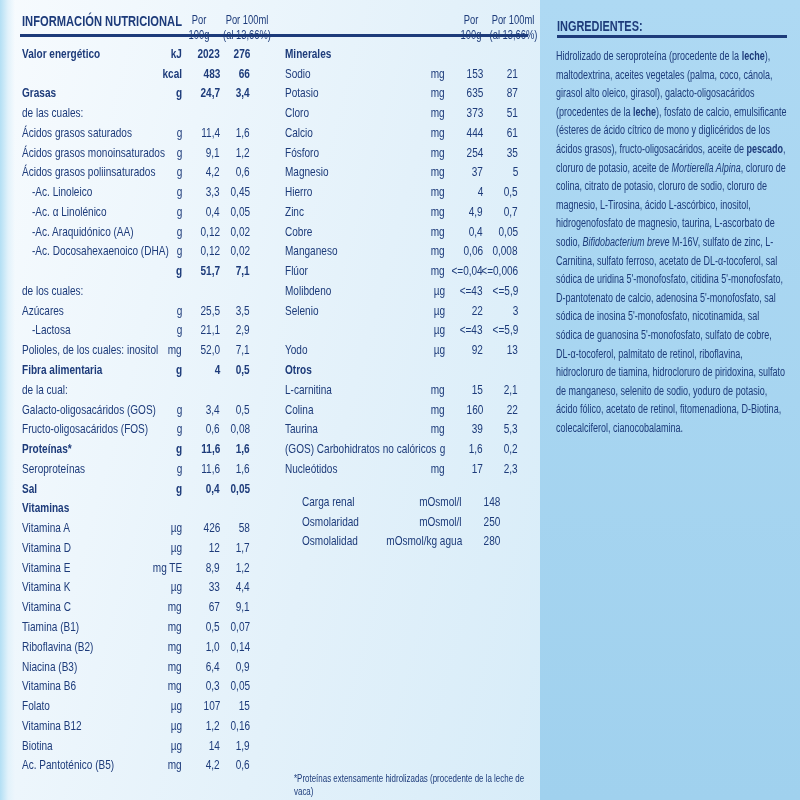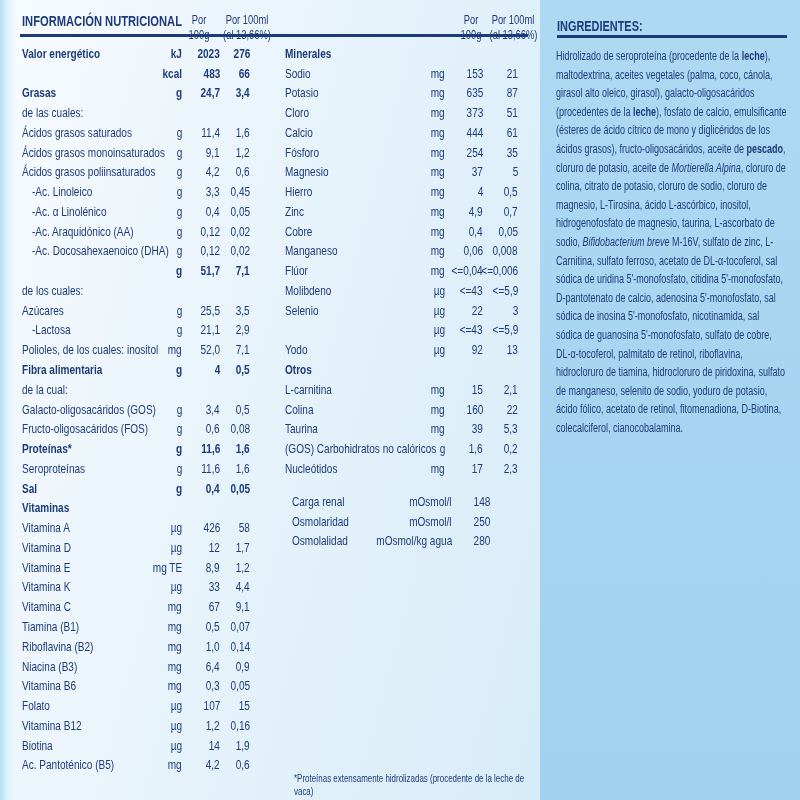--- a/index.html
+++ b/index.html
@@ -24,21 +24,21 @@
   .h-l1{left:178px;width:42px;}
   .h-l2{left:216px;width:62px;}
   .h-m1{left:450px;width:42px;}
   .h-m2{left:483px;width:60px;}
 
   .cond{display:inline-block;transform:scaleX(0.72);transform-origin:0 50%;white-space:nowrap;}
 
   .tbl{position:absolute;text-align:right;}
   .left-tbl{left:22px;top:44px;width:228px;}
   .mid-tbl{left:285px;top:44px;width:233px;}
-  .osmo{left:292px;top:492px;width:233px;}
+  .osmo{left:302px;top:492px;width:233px;}
   .row{position:relative;height:19.78px;}
   .cell{position:absolute;top:0;height:100%;}
   .cell span{position:absolute;bottom:3px;font-size:13.4px;white-space:nowrap;}
   .c{transform:scaleX(0.75);transform-origin:0 100%;left:0;}
   .cr{transform:scaleX(0.75);transform-origin:100% 100%;right:0;}
   .bold .cell span{font-weight:bold;}
   .ind .lbl span{left:10px;}
 
   .left-tbl .lbl{left:0;width:130px;}
   .left-tbl .unit{right:68px;width:46px;}

